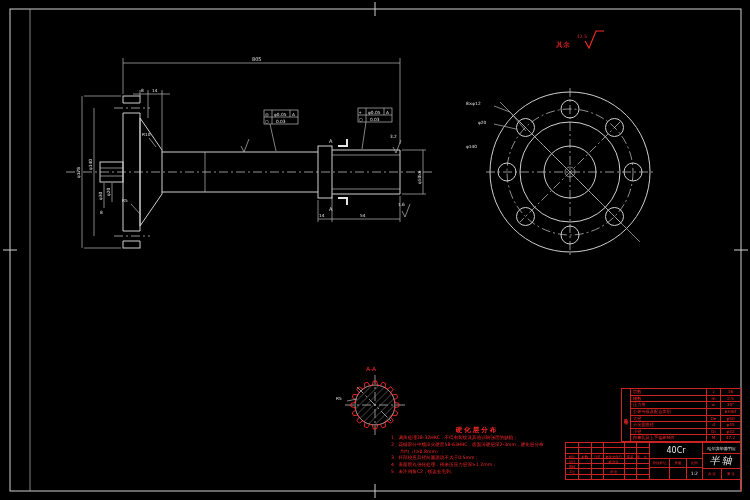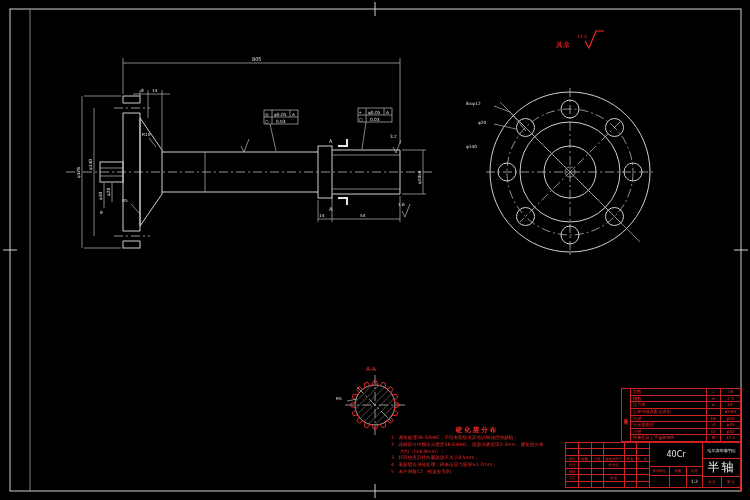--- a/index.html
+++ b/index.html
@@ -16,21 +16,21 @@
                 border:1px solid #c22;box-sizing:border-box;color:#ff2a2a;}
   #spline-table .strip{width:8px;border-right:1px solid #c22;display:flex;align-items:center;justify-content:center;}
   #spline-table .strip span{writing-mode:vertical-rl;font-size:4.5px;letter-spacing:1px;}
   #spline-table .rows{flex:1;display:flex;flex-direction:column;}
   #spline-table .prow{flex:1;display:flex;border-bottom:1px solid #c22;min-height:0;}
   #spline-table .prow:last-child{border-bottom:none;}
   #spline-table .pname{flex:1;font-size:4.2px;line-height:5.6px;padding-left:2px;overflow:hidden;white-space:nowrap;}
   #spline-table .psym{width:13px;border-left:1px solid #c22;font-size:4.2px;line-height:5.6px;text-align:center;overflow:hidden;}
   #spline-table .pval{width:19px;border-left:1px solid #c22;font-size:4.2px;line-height:5.6px;text-align:center;overflow:hidden;}
   
-  #title-block{left:565px;top:442px;width:176px;height:46px;border:1px solid #c22;
+  #title-block{left:565px;top:442px;width:176px;height:38px;border:1px solid #c22;
                box-sizing:border-box;display:flex;color:#ff2a2a;}
   .tb-left{width:83px;display:flex;flex-direction:column;border-right:1px solid #c22;}
   .tb-row{flex:1;display:flex;border-bottom:1px solid #c22;min-height:0;}
   .tb-row:last-child{border-bottom:none;}
   .tb-c{border-right:1px solid #c22;font-size:3.4px;line-height:6px;overflow:hidden;
         white-space:nowrap;text-align:center;}
   .tb-c:last-child{border-right:none;}
   .w13{width:13px;}.w12{width:12px;}.w21{width:21px;}
   .tb-mid{width:52px;display:flex;flex-direction:column;border-right:1px solid #c22;}
   .tb-mat{height:28px;border-bottom:1px solid #c22;display:flex;align-items:center;justify-content:center;
@@ -38,21 +38,21 @@
   .tb-midrow{height:9px;display:flex;border-bottom:1px solid #c22;}
   .tb-midrow2{flex:1;display:flex;}
   .tb-mc{border-right:1px solid #c22;font-size:3.4px;line-height:8px;text-align:center;overflow:hidden;white-space:nowrap;}
   .tb-mc:last-child{border-right:none;}
   .mw20{width:20px;}.mw16{width:16px;}
   .tb-scale{color:#e8e8e8;font-size:4.5px;line-height:11px;}
   .tb-right{width:41px;display:flex;flex-direction:column;}
   .tb-school{height:17px;border-bottom:1px solid #c22;display:flex;align-items:center;justify-content:center;
              color:#e8e8e8;font-size:4px;white-space:nowrap;overflow:hidden;}
   .tb-part{height:20px;border-bottom:1px solid #c22;display:flex;align-items:center;justify-content:center;
-           color:#e8e8e8;font-size:12px;letter-spacing:2px;}
+           color:#e8e8e8;font-size:10px;letter-spacing:2px;font-style:italic;}
   .tb-brow{flex:1;display:flex;}
   .tb-bc{flex:1;border-right:1px solid #c22;font-size:3.4px;line-height:10px;text-align:center;overflow:hidden;white-space:nowrap;}
   .tb-bc:last-child{border-right:none;}
   
   .ln{stroke:#cfcfcf;stroke-width:1;fill:none;}
   .thin{stroke:#b9b9b9;stroke-width:0.7;fill:none;}
   .cl{stroke:#cfcfcf;stroke-width:0.7;fill:none;stroke-dasharray:9 3 2 3;}
   .redln{stroke:#ff2a2a;stroke-width:1;fill:none;}
   .dtxt{fill:#e4e4e4;font-size:5px;font-family:"DejaVu Sans",sans-serif;}
   .stxt{fill:#e4e4e4;font-size:4.3px;font-family:"DejaVu Sans",sans-serif;}

